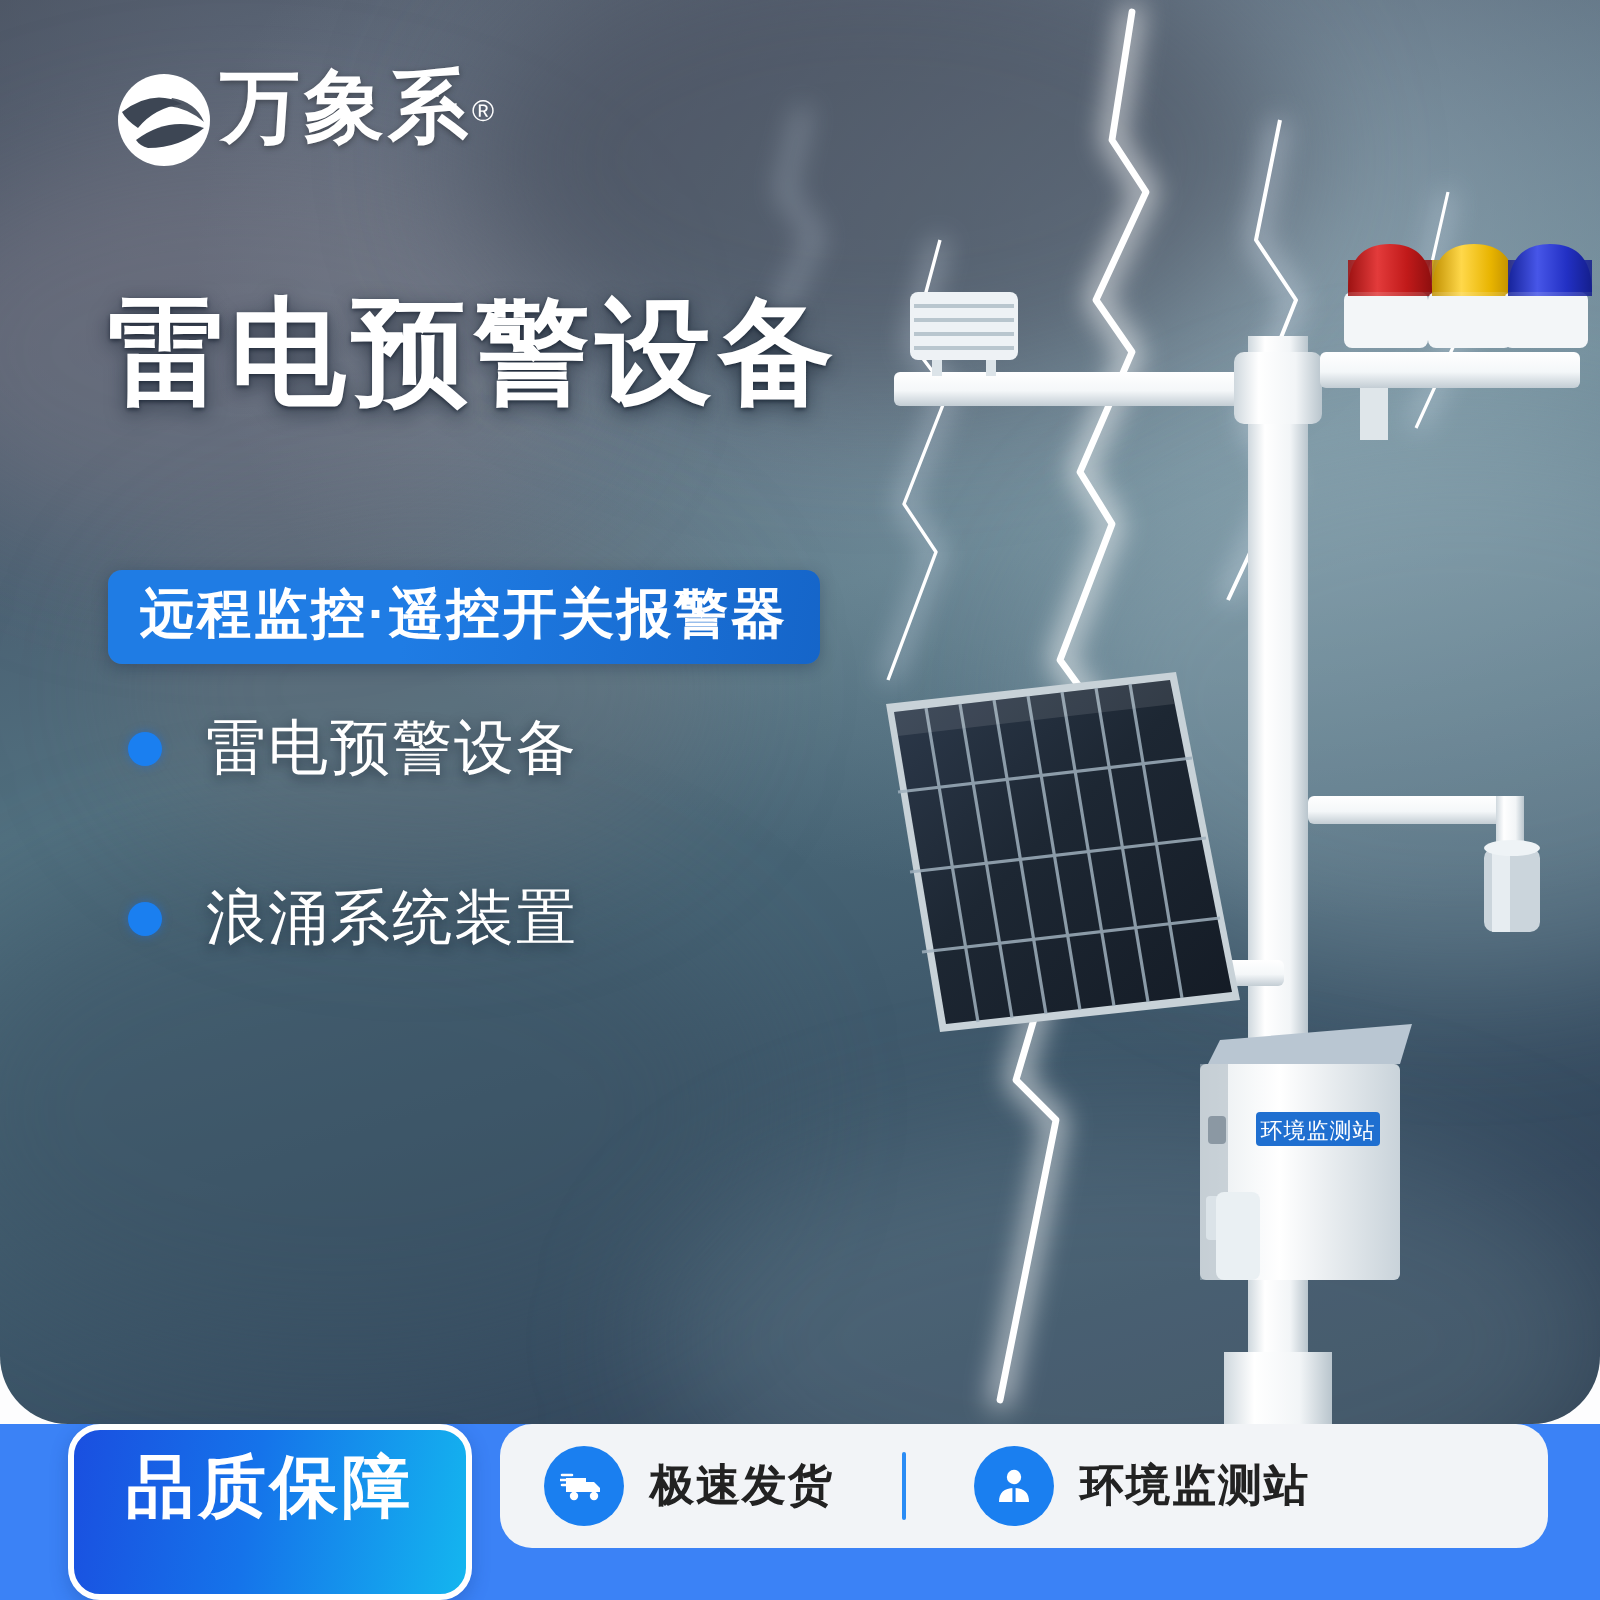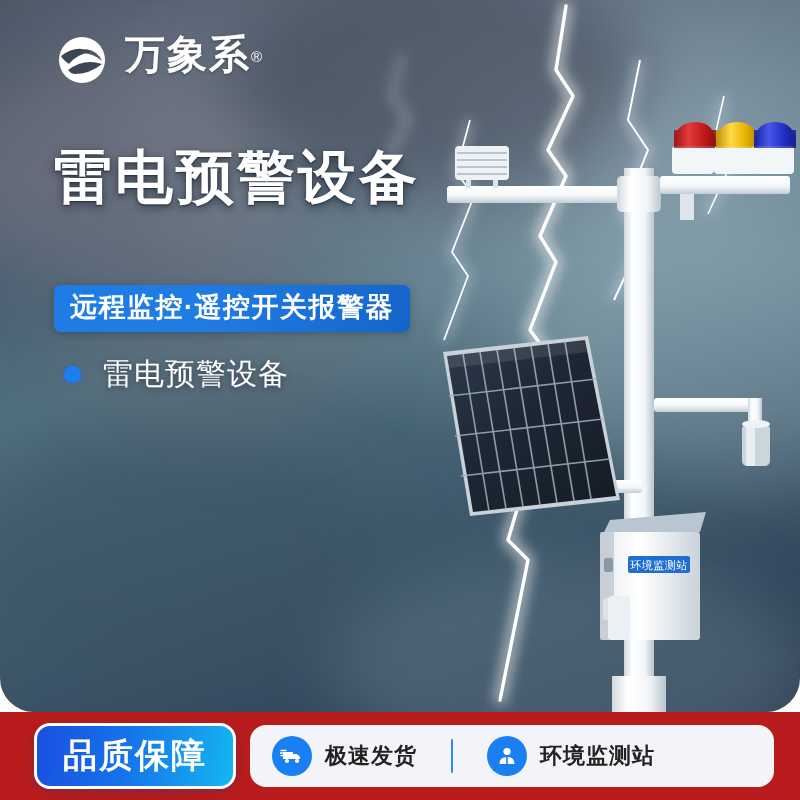--- a/index.html
+++ b/index.html
@@ -27,21 +27,21 @@
   .c3{left:520px;top:210px;width:420px;height:280px;background:rgba(168,196,206,.30);}
   .c4{left:-40px;top:430px;width:420px;height:250px;background:rgba(58,80,98,.45);}
   .c5{left:330px;top:560px;width:480px;height:220px;background:rgba(150,180,190,.22);}
   .c6{left:60px;top:250px;width:300px;height:190px;background:rgba(120,110,118,.25);}
 
   
   .bolt{position:absolute;pointer-events:none;}
   .glow{filter:blur(7px);opacity:.75;}
 
   
-  .logo{position:absolute;left:56px;top:34px;display:flex;align-items:flex-start;gap:17px;}
+  .logo{position:absolute;left:56px;top:34px;display:flex;align-items:flex-start;gap:2px;}
   .logo-mark{width:52px;height:52px;flex:none;}
   .logo-text{font-size:40px;font-weight:bold;color:#fff;letter-spacing:2px;line-height:1;
     text-shadow:0 1px 3px rgba(0,0,0,.35);}
   .logo-reg{font-size:15px;color:#fff;vertical-align:super;font-weight:normal;}
 
   
   .headline{
     position:absolute;left:54px;top:148px;
     font-size:58px;font-weight:bold;color:#ffffff;letter-spacing:3px;line-height:1;
     text-shadow:0 3px 10px rgba(10,20,35,.55),0 1px 2px rgba(10,20,35,.6);
@@ -61,21 +61,21 @@
   
   .features{position:absolute;left:64px;top:344px;}
   .feat{display:flex;align-items:center;height:61px;margin-bottom:24px;}
   .dot{width:17px;height:17px;border-radius:50%;background:#1a7ff0;flex:none;margin-right:22px;
        box-shadow:0 0 5px rgba(20,110,230,.55);}
   .feat-label{font-size:30px;color:#fff;font-weight:500;letter-spacing:1px;
     text-shadow:0 2px 6px rgba(10,20,35,.5);}
 
   
   .trustbar{position:absolute;left:0;top:712px;width:800px;height:88px;
-    background:#b91c1c;display:flex;align-items:center;}
+    background:#3b82f6;display:flex;}
   .quality{
     position:relative;margin-left:34px;
     padding:12px 26px 14px 26px;border-radius:16px;
     background:linear-gradient(100deg,#1a4fe0 0%,#1573ea 45%,#14b6ef 100%);
     color:#fff;font-size:34px;font-weight:bold;letter-spacing:2px;line-height:1;
     border:3px solid #ffffff;
     box-shadow:0 3px 9px rgba(20,60,140,.30);
   }
   .services{
     display:flex;align-items:center;margin-left:14px;
@@ -253,20 +253,24 @@
 
     <div class="headline">雷电预警设备</div>
 
     <div class="subtitle">远程监控·遥控开关报警器</div>
 
     <div class="features">
       <div class="feat">
         <span class="dot"></span>
         <span class="feat-label">雷电预警设备</span>
       </div>
+      <div class="feat">
+        <span class="dot"></span>
+        <span class="feat-label">浪涌系统装置</span>
+      </div>
     </div>
   </div>
 
   <div class="trustbar">
     <div class="quality">品质保障</div>
 
     <div class="services">
       <div class="svc">
         <span class="svc-ico">
           <svg width="24" height="24" viewBox="0 0 24 24">

